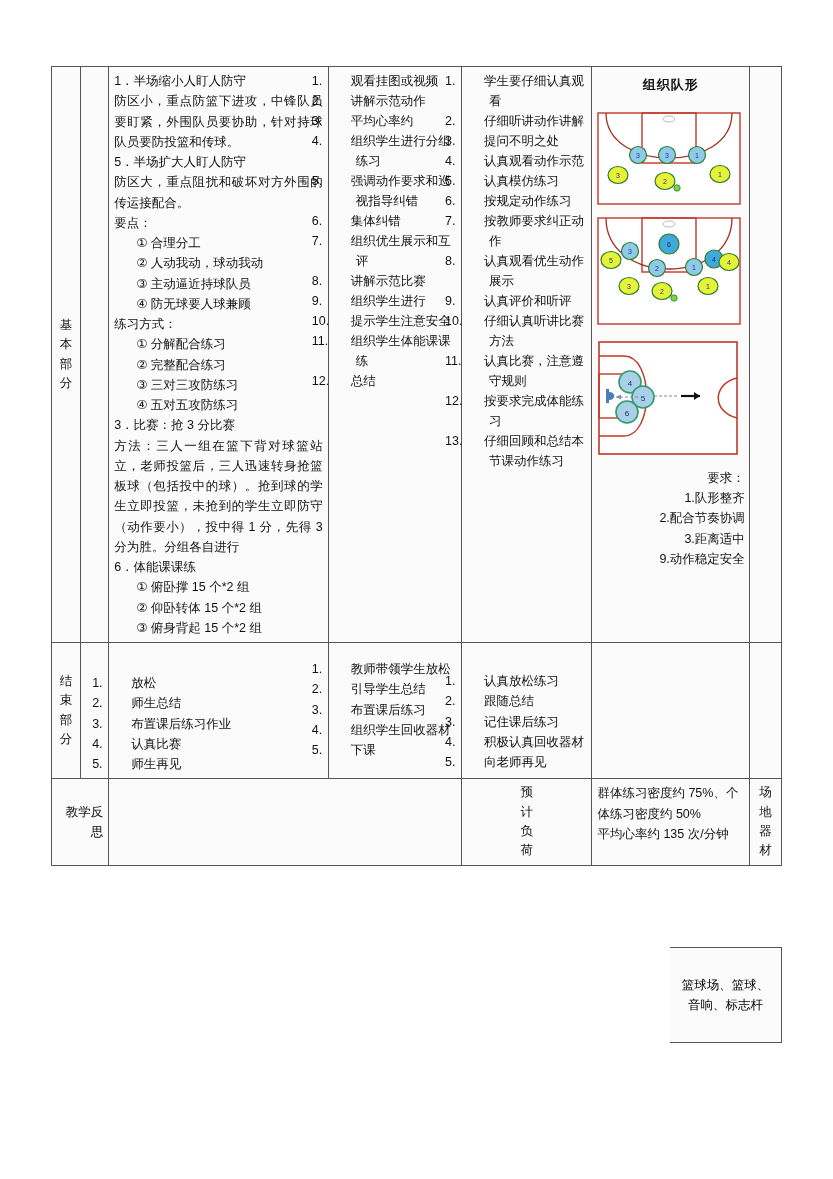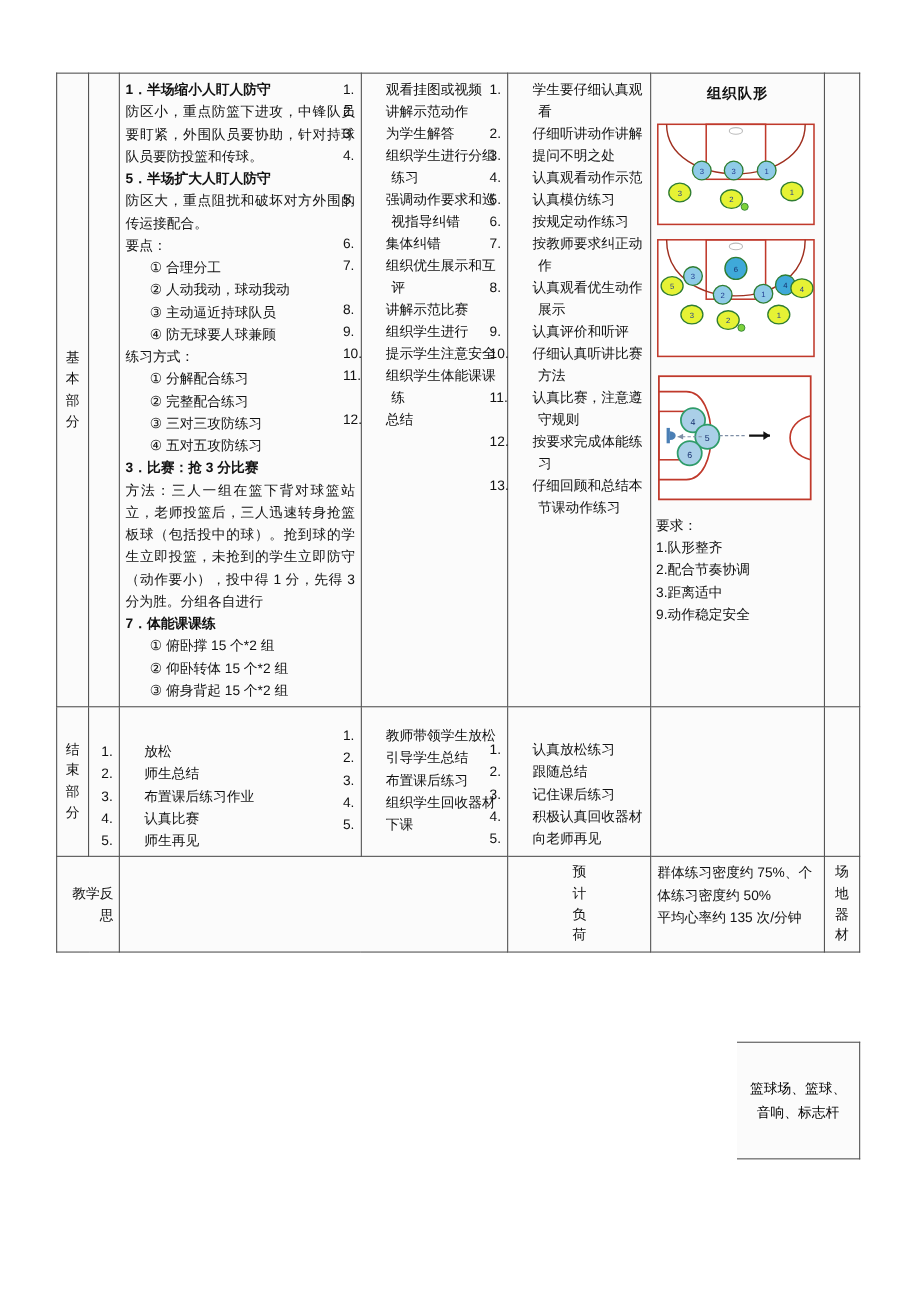--- a/index.html
+++ b/index.html
@@ -45,21 +45,21 @@
   }
   .vlabel .ch { display: block; line-height: 1.55; }
   .col-a { width: 29px; }
   .col-b { width: 28px; }
   .col-c { width: 219px; }
   .col-d { width: 133px; }
   .col-e { width: 130px; }
   .col-f { width: 157px; }
   .col-g { width: 32px; }
 
-  .bold { font-weight: bold; }
+  .bold { font-weight: normal; }
   .ln { margin: 0; }
 
   .numlist { margin: 0; padding: 0; list-style: none; }
   .numlist li {
     margin: 0;
     padding: 0 0 0 22px;
     text-indent: -22px;
     line-height: 1.62;
   }
   .numlist li .n { display: inline-block; min-width: 17px; }
@@ -81,21 +81,21 @@
   .diagram-cell { padding: 5px 4px 4px 4px !important; }
   .diagram-title {
     text-align: center;
     font-weight: bold;
     font-size: 13px;
     margin: 2px 0 16px 0;
     letter-spacing: 1px;
   }
   .court-wrap { margin: 0 auto; }
   .req-block { font-size: 12.5px; line-height: 1.62; margin-top: 4px; }
-  .req-block .rq { margin: 0; }
+  .req-block .rq { margin: 0; text-align: right; }
 
   
   .center-mid {
     text-align: right;
     vertical-align: middle !important;
   }
   .load-cell { font-size: 12.5px; line-height: 1.55; }
 
   
   #watermark {
@@ -152,33 +152,33 @@
           </ul>
           <p class="ln">练习方式：</p>
           <ul class="circlist">
             <li>① <span>分解配合练习</span></li>
             <li>② <span>完整配合练习</span></li>
             <li>③ <span>三对三攻防练习</span></li>
             <li>④ <span>五对五攻防练习</span></li>
           </ul>
           <p class="ln bold">3．比赛：抢 3 分比赛</p>
           <p class="ln just">方法：三人一组在篮下背对球篮站立，老师投篮后，三人迅速转身抢篮板球（包括投中的球）。抢到球的学生立即投篮，未抢到的学生立即防守（动作要小），投中得 1 分，先得 3 分为胜。分组各自进行</p>
-          <p class="ln bold">7．体能课课练</p>
+          <p class="ln bold">6．体能课课练</p>
           <ul class="circlist">
             <li>① <span>俯卧撑 15 个*2 组</span></li>
             <li>② <span>仰卧转体 15 个*2 组</span></li>
             <li>③ <span>俯身背起 15 个*2 组</span></li>
           </ul>
         </td>
 
         <td>
           <ul class="numlist tight">
             <li><span class="n">1.</span><span>观看挂图或视频</span></li>
             <li><span class="n">2.</span><span>讲解示范动作</span></li>
-            <li><span class="n">3.</span><span>为学生解答</span></li>
+            <li><span class="n">3.</span><span>平均心率约</span></li>
             <li><span class="n">4.</span><span>组织学生进行分组练习</span></li>
             <li><span class="n">5.</span><span>强调动作要求和巡视指导纠错</span></li>
             <li><span class="n">6.</span><span>集体纠错</span></li>
             <li><span class="n">7.</span><span>组织优生展示和互评</span></li>
             <li><span class="n">8.</span><span>讲解示范比赛</span></li>
             <li><span class="n">9.</span><span>组织学生进行</span></li>
             <li><span class="n">10.</span><span>提示学生注意安全</span></li>
             <li><span class="n">11.</span><span>组织学生体能课课练</span></li>
             <li><span class="n">12.</span><span>总结</span></li>
           </ul>
@@ -378,21 +378,21 @@
         <span class="ch">场</span>
             <span class="ch">地</span>
             <span class="ch">器</span>
             <span class="ch">材</span>
           </td>
       </tr>
 
     </tbody>
   </table>
 
-  <div style="position:absolute; left:670px; top:947px; width:112px; height:107px;
+  <div style="position:absolute; left:670px; top:947px; width:112px; height:96px;
               border:1px solid #555; border-left:none; background:#fbfbfb;
               display:flex; align-items:center; justify-content:center;
               text-align:center; font-size:12.5px; line-height:1.62; padding:0 6px;
               box-sizing:border-box;">
     <span>篮球场、篮球、音响、标志杆</span>
   </div>
 
 
 </div>
 

